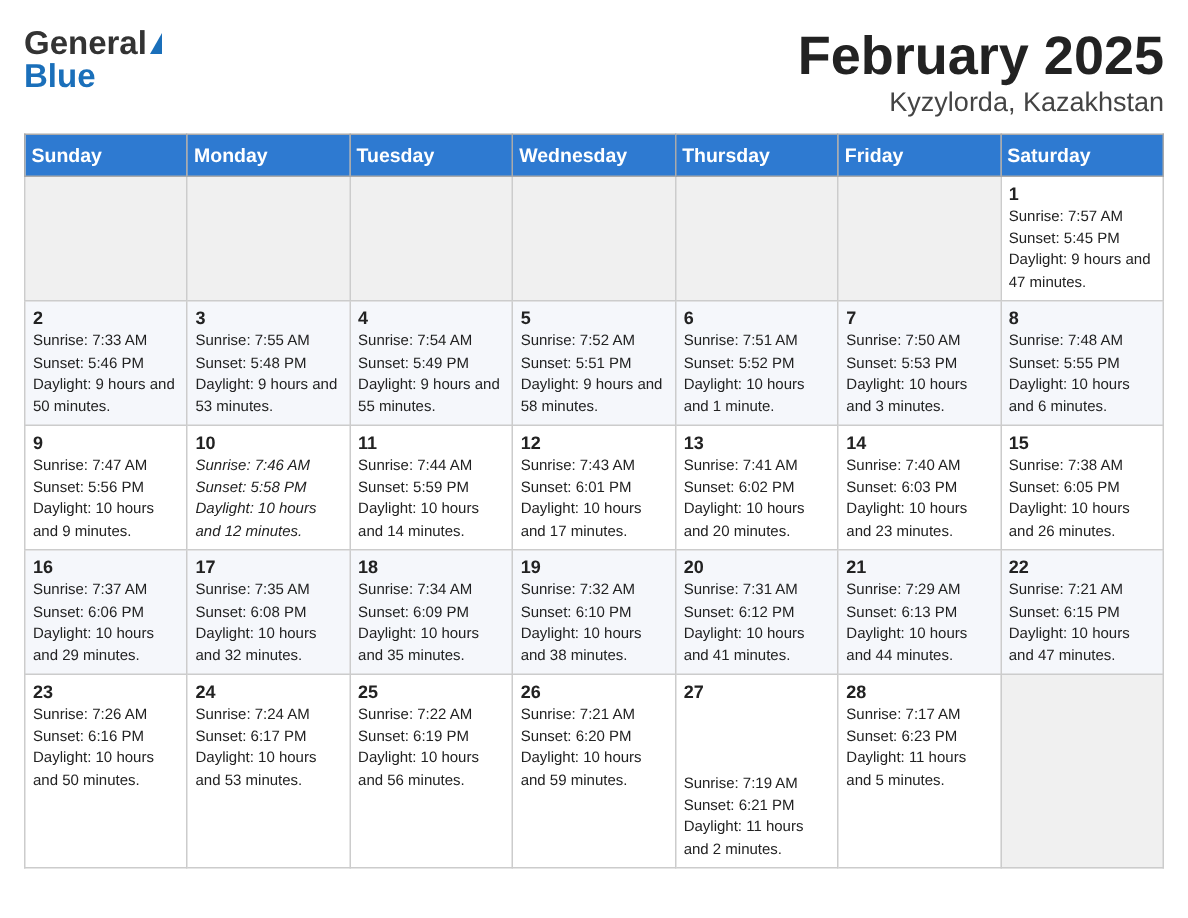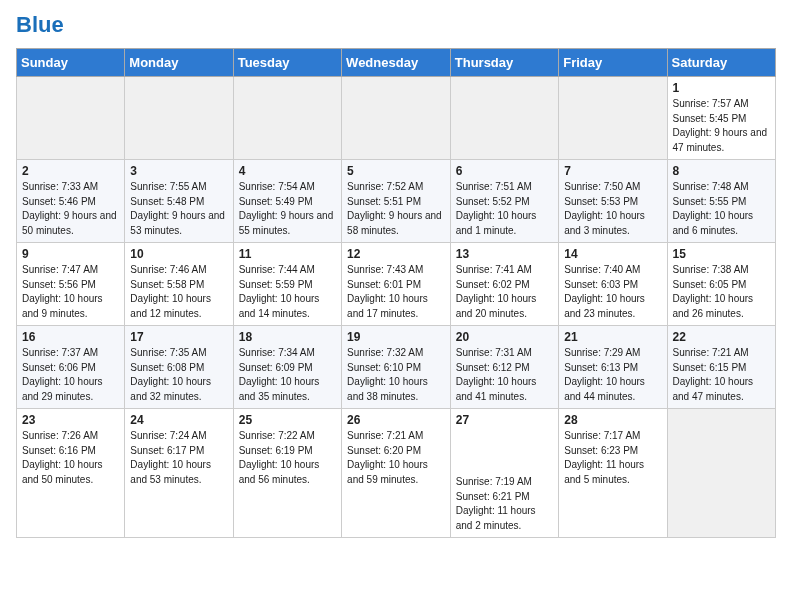--- a/index.html
+++ b/index.html
@@ -82,21 +82,29 @@
     }
     .empty-cell {
       background: #f0f0f0 !important;
     }
   </style>
 </head>
 <body>
 
 <div class="header">
   <div class="logo">
+    <div style="display:flex;align-items:center;">
+      <span class="logo-general" style="font-size:22px;font-weight:bold;color:#333;">General</span>
+      <span class="logo-triangle"></span>
+    </div>
     <span class="logo-blue" style="font-size:22px;font-weight:bold;color:#1a6fba;margin-top:-4px;">Blue</span>
+  </div>
+  <div class="title-block">
+    <div class="month-title">February 2025</div>
+    <div class="location-title">Kyzylorda, Kazakhstan</div>
   </div>
 </div>
 
 <table class="calendar">
   <thead>
     <tr>
     <th>Sunday</th>
         <th>Monday</th>
         <th>Tuesday</th>
         <th>Wednesday</th>
@@ -166,21 +174,21 @@
       </tr>
       <tr>
         <td>
           <span class="day-num">9</span>
           <div class="day-info" style="white-space: pre-line;">Sunrise: 7:47 AM
 Sunset: 5:56 PM
 Daylight: 10 hours and 9 minutes.</div>
         </td>
         <td>
           <span class="day-num">10</span>
-          <div class="day-info" style="white-space: pre-line;">Sunrise: 7:46 AM
+          <div class="day-info" style="white-space: pre-line; font-style: italic;">Sunrise: 7:46 AM
 Sunset: 5:58 PM
 Daylight: 10 hours and 12 minutes.</div>
         </td>
         <td>
           <span class="day-num">11</span>
           <div class="day-info" style="white-space: pre-line;">Sunrise: 7:44 AM
 Sunset: 5:59 PM
 Daylight: 10 hours and 14 minutes.</div>
         </td>
         <td>

